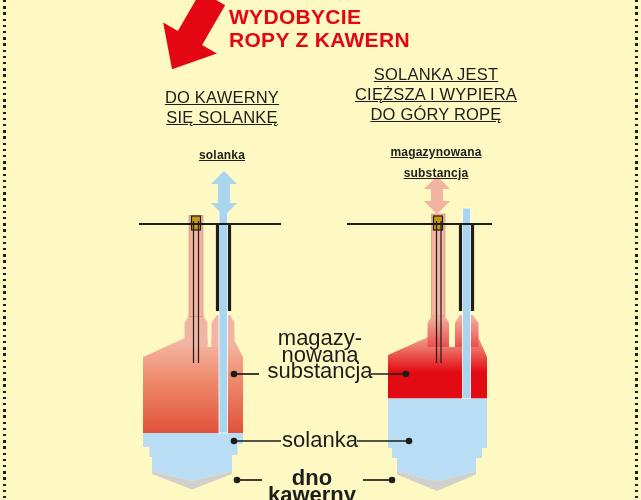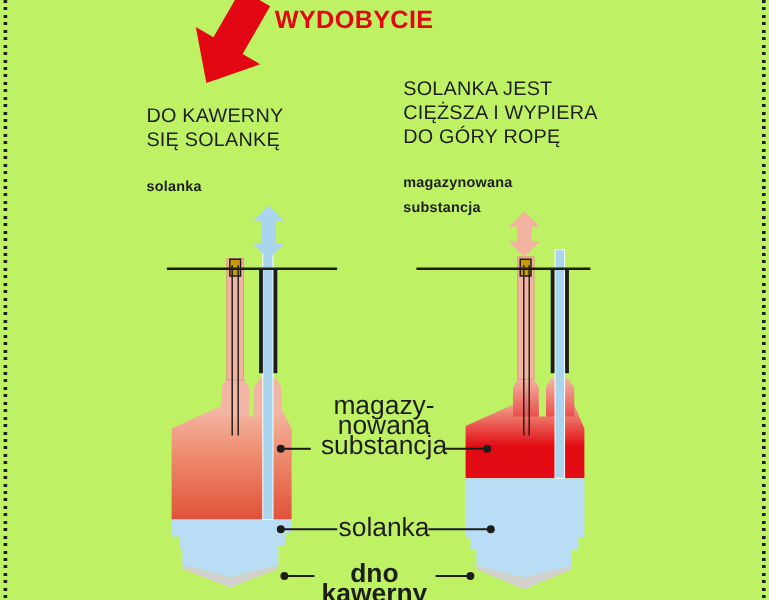--- a/index.html
+++ b/index.html
@@ -1,29 +1,29 @@
 <!DOCTYPE html>
 <html><head>
 <meta charset="utf-8">
 <style>
   html,body{margin:0;padding:0;background:#fff;}
   .frame{
-    position:relative;width:641px;height:500px;background:#bef264;overflow:hidden;
+    position:relative;width:641px;height:500px;background:#fef9c3;overflow:hidden;
     font-family:"Liberation Sans",sans-serif;color:#1d1d1b;
   }
   .dotted{position:absolute;top:0;bottom:0;width:3px;
     background:repeating-linear-gradient(to bottom,#1d1d1b 0 2.5px,transparent 2.5px 6.2px);}
   .dotted.left{left:3px;}
   .dotted.right{right:3px;}
   .diagram{position:absolute;left:0;top:0;width:641px;height:500px;}
   .title{
     position:absolute;left:229px;top:5px;
     font-size:21px;font-weight:700;line-height:23px;letter-spacing:.3px;color:#e30613;
   }
-  .caption{position:absolute;font-size:16.5px;line-height:20px;letter-spacing:.2px;}
+  .caption{position:absolute;text-align:center;font-size:16.5px;line-height:20px;letter-spacing:.2px;text-decoration:underline;}
   .cap-left{left:122px;top:87px;width:200px;}
   .cap-right{left:336px;top:64px;width:200px;}
   .bold-label{font-size:12px;font-weight:700;line-height:21px;margin-top:18px;letter-spacing:.2px;}
   .callout{position:absolute;text-align:center;font-size:22px;line-height:16.5px;}
   .co-substance{left:256px;top:330px;width:128px;}
   .co-brine{left:260px;top:432px;width:120px;}
   .co-floor{left:252px;top:470px;width:120px;font-weight:bold;}
 </style>
 </head>
 <body>
@@ -124,20 +124,21 @@
 
       <circle cx="237" cy="480" r="3.3" stroke="none"></circle>
       <line x1="237" y1="480" x2="262" y2="480"></line>
       <line x1="363" y1="480" x2="392" y2="480"></line>
       <circle cx="392" cy="480" r="3.3" stroke="none"></circle>
     </g>
   </svg>
 
   <div class="title">
     <div>WYDOBYCIE</div>
+    <div>ROPY Z KAWERN</div>
   </div>
 
   <div class="caption cap-left">
     <div>DO KAWERNY</div>
     <div>SIĘ SOLANKĘ</div>
     <div class="bold-label">solanka</div>
   </div>
 
   <div class="caption cap-right">
     <div>SOLANKA JEST</div>

